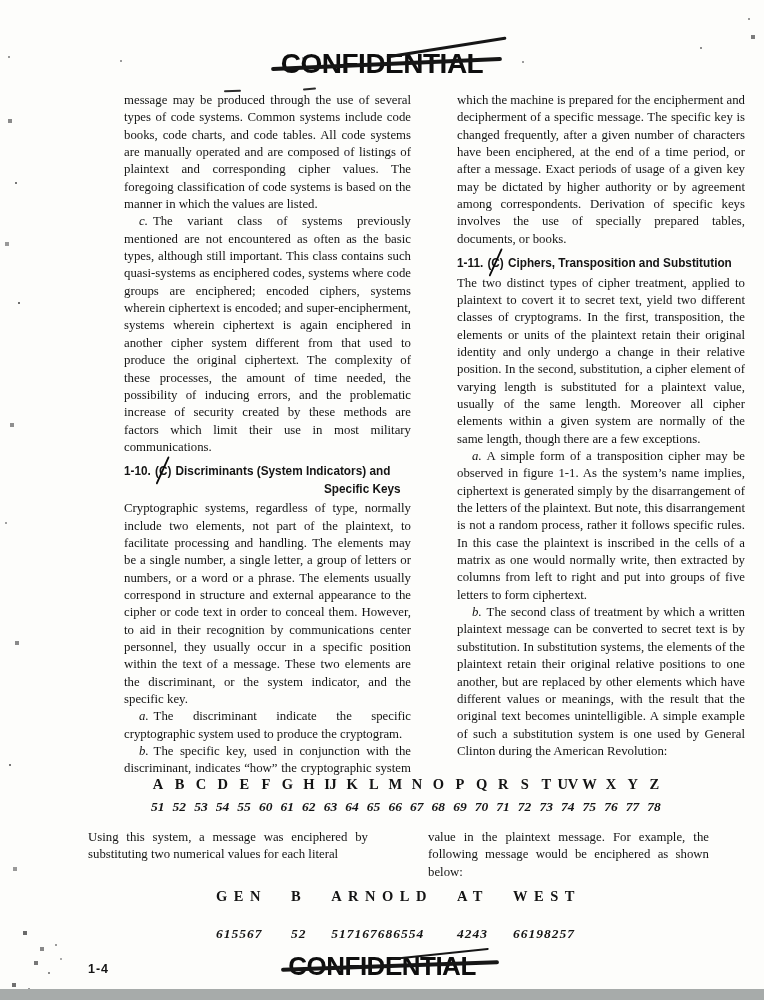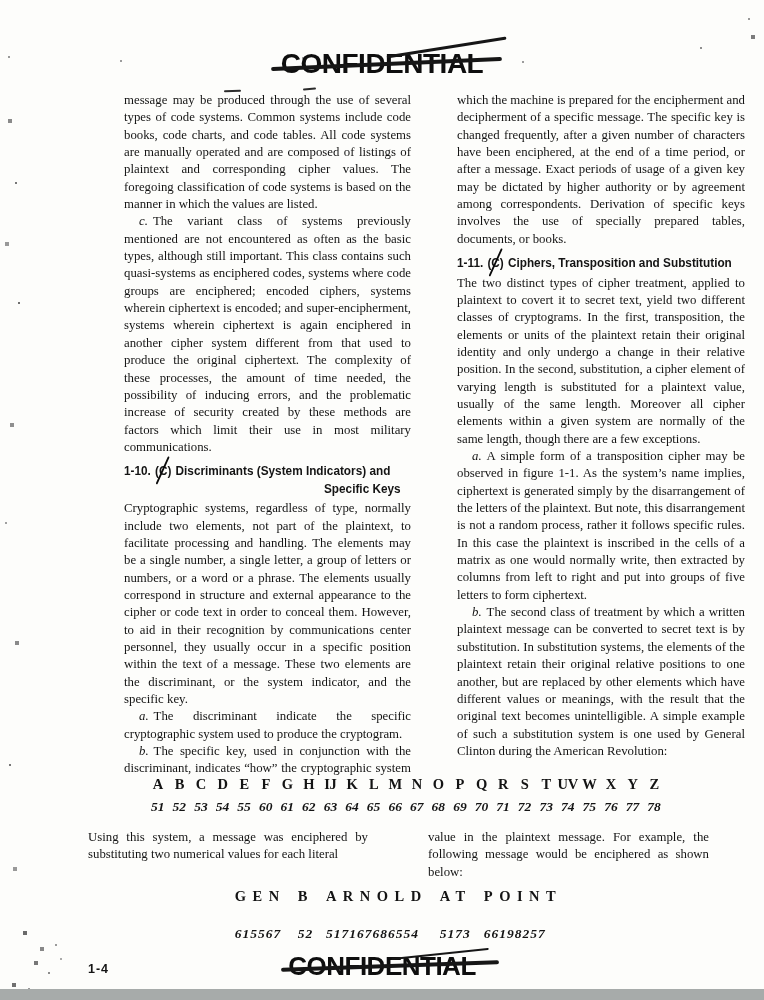--- a/index.html
+++ b/index.html
@@ -47,21 +47,21 @@
   .alpha-letter { font-size:14.5px; font-weight:700; letter-spacing:-0.3px; }
   .alpha-value { font-size:13.5px; font-weight:700; font-style:italic; margin-top:6px; }
 
   
   .closing { position:absolute; top:829px; left:88px; width:621px; display:flex; gap:60px; }
   .closing .half { width:287px; text-align:justify; font-size:12.8px; line-height:17.3px; }
   .closing .half-right { width:288px; }
 
   
   .example { position:absolute; top:888px; left:88px; width:621px;
-    display:flex; justify-content:center; gap:12px; }
+    display:flex; justify-content:center; gap:24px; }
   .ex-pair { text-align:left; }
   .ex-word { font-size:14.5px; letter-spacing:6.5px; font-weight:600; }
   .ex-cipher { font-size:13.5px; font-style:italic; font-weight:700; margin-top:21px; letter-spacing:1px; }
 
   
   .page-num { position:absolute; left:88px; top:962px;
     font-family:"Liberation Sans", sans-serif; font-weight:700; font-size:12.5px; letter-spacing:1px; }
 
   
   .scan-band { position:absolute; left:0; right:0; bottom:0; height:11px; background:#a7abaa; }
@@ -274,25 +274,25 @@
         <div class="ex-cipher">52</div>
       </div>
 
       <div class="ex-pair">
         <div class="ex-word">ARNOLD</div>
         <div class="ex-cipher">517167686554</div>
       </div>
 
       <div class="ex-pair">
         <div class="ex-word">AT</div>
-        <div class="ex-cipher">5173</div>
-      </div>
-
-      <div class="ex-pair">
-        <div class="ex-word">POINT</div>
+        <div class="ex-cipher">4243</div>
+      </div>
+
+      <div class="ex-pair">
+        <div class="ex-word">WEST</div>
         <div class="ex-cipher">66198257</div>
       </div>
 
     </div>
 
   <div class="page-num">1-4</div>
 
   <div class="banner banner-bottom">
     <span class="banner-word">
       <span>CONFIDENTIAL</span>

